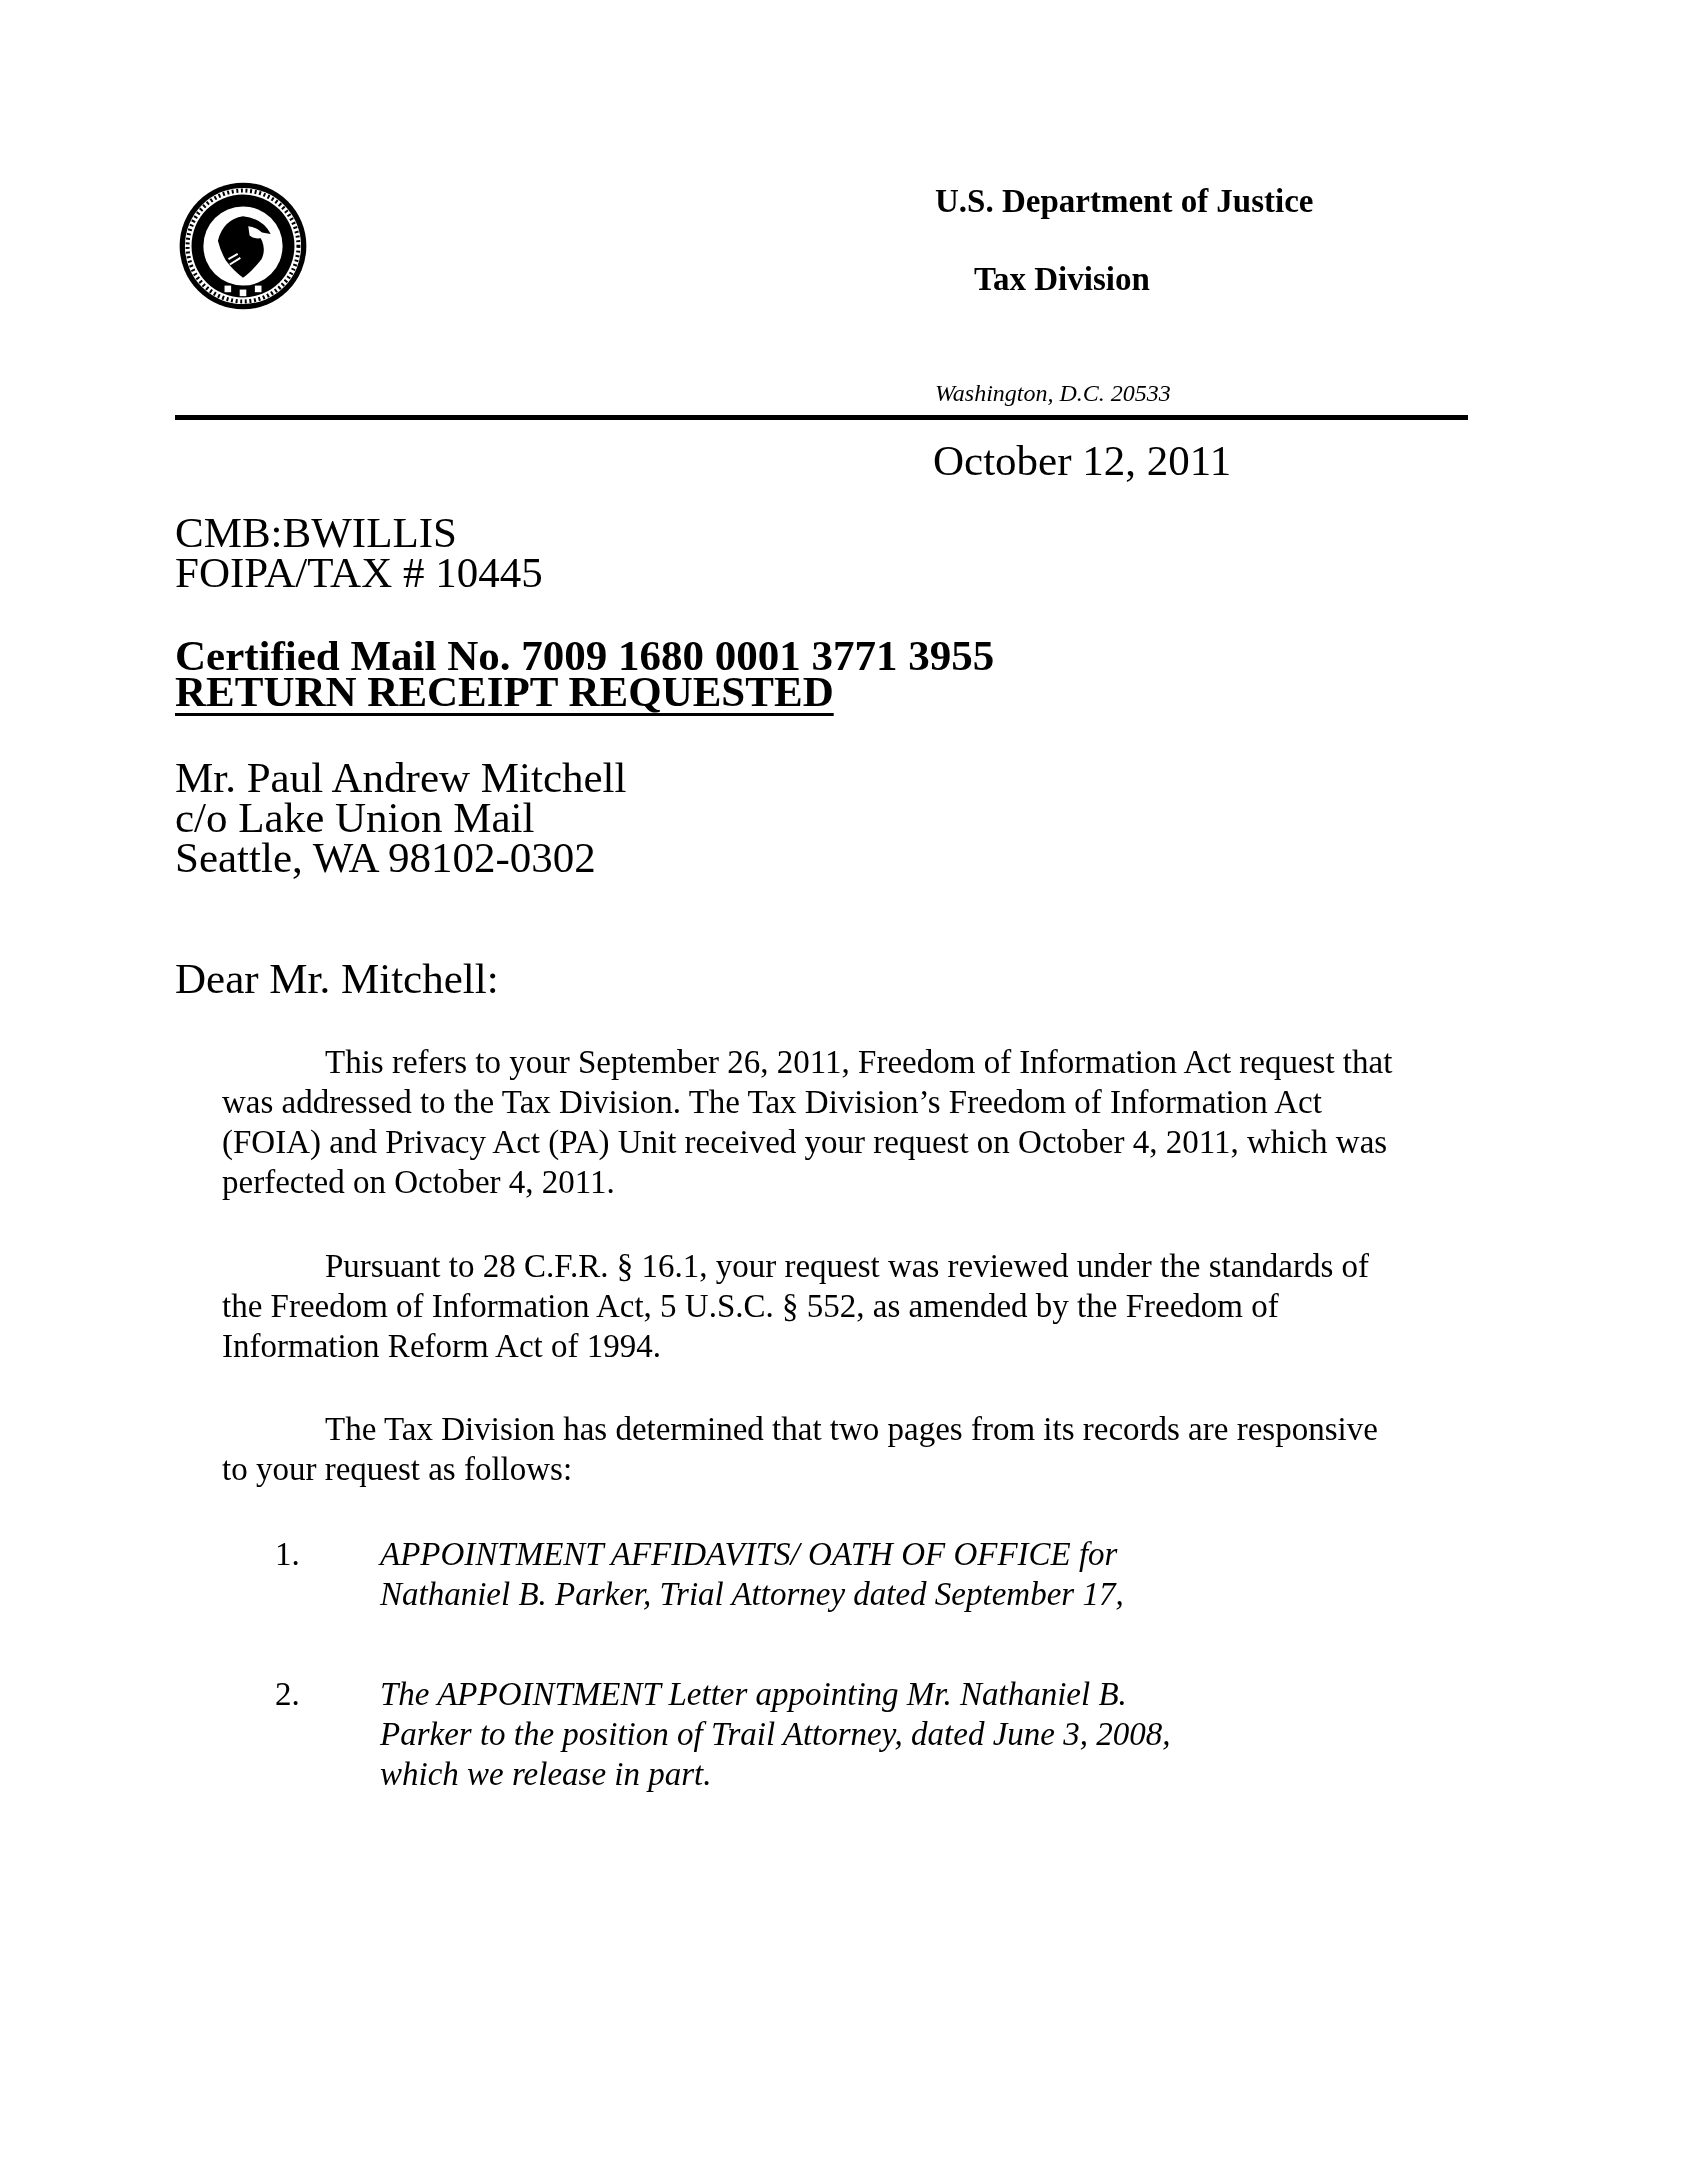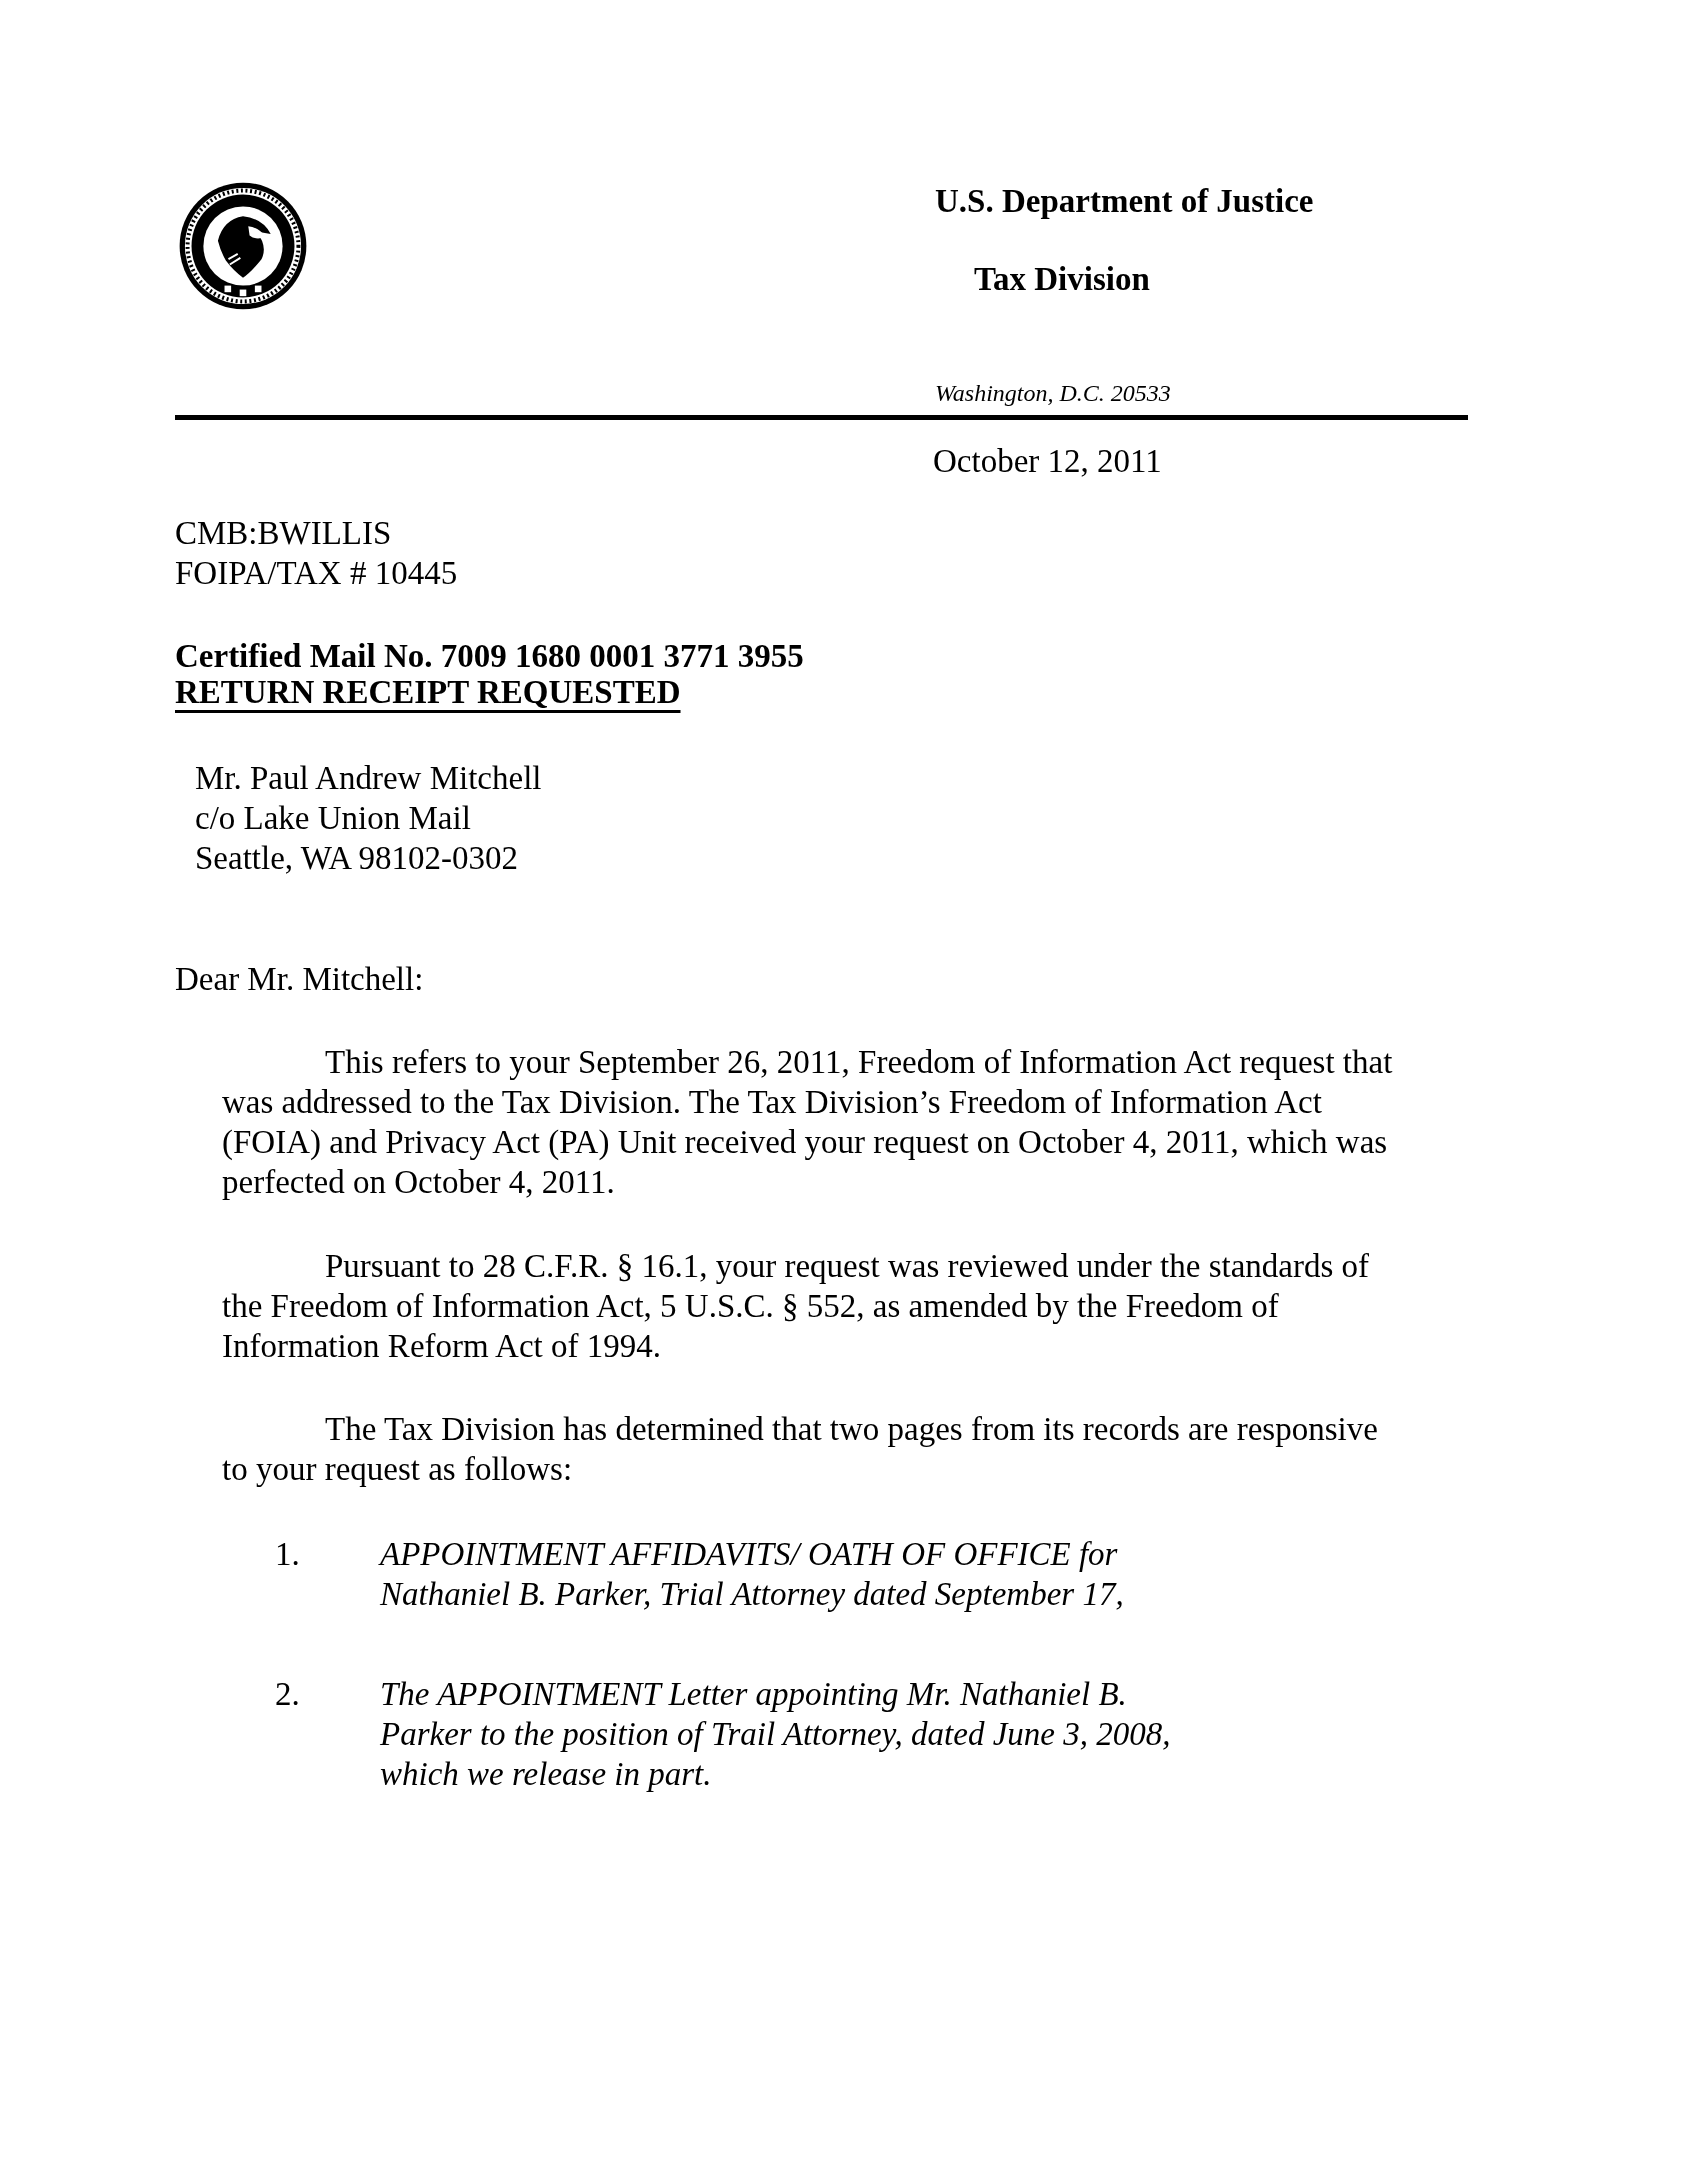--- a/index.html
+++ b/index.html
@@ -3,21 +3,21 @@
   <meta charset="utf-8">
   <style>
     html, body { margin: 0; padding: 0; background: #ffffff; }
     body { width: 1689px; height: 2183px; position: relative; overflow: hidden; color: #000; }
     .page { position: absolute; left: 0; top: 0; width: 1689px; height: 2183px; background: #fff; }
     .abs { position: absolute; white-space: nowrap; margin-left: 48px; }
     .seal { position: absolute; left: 177px; top: 180px; width: 132px; height: 132px; }
     .hdr-bold { font-family: "Liberation Serif", serif; font-weight: bold; font-size: 33px; line-height: 33px; }
     .hdr-ital { font-family: "Liberation Serif", serif; font-style: italic; font-size: 24px; line-height: 24px; }
     .rule { position: absolute; left: 175px; top: 415px; width: 1293px; height: 4.6px; background: #000; }
-    .body-text { font-family: "Liberation Serif", serif; font-size: 33px; line-height: 40px; }
+    .body-text { font-family: "Liberation Serif", serif; font-size: 43px; line-height: 40px; }
     .bold { font-weight: bold; }
     .underline { text-decoration: underline; text-decoration-thickness: 2.6px; text-underline-offset: 6.6px; }
     .block { position: absolute; left: 175px; width: 1298px; }
     .para { position: absolute; left: 175px; width: 1298px; font-family: "Liberation Serif", serif; font-size: 33px; line-height: 40px; text-indent: 103px; white-space: normal; margin-left: 47px; }
     .para .ln { display: block; white-space: nowrap; }
     .para .ln + .ln { text-indent: 0; }
     .list-item { position: absolute; left: 275px; width: 1060px; font-family: "Liberation Serif", serif; font-size: 33px; line-height: 40px; }
     .list-num { position: absolute; left: 0; top: 0; }
     .list-text { position: absolute; left: 105px; top: 0; width: 927px; }
     .list-text .ln { display: block; white-space: nowrap; font-style: italic; }
@@ -51,21 +51,21 @@
   <div class="block body-text" style="top:513px;">
     <div>CMB:BWILLIS</div>
     <div>FOIPA/TAX # 10445</div>
   </div>
 
   <div class="block body-text bold" style="top:638px;">
     <div style="line-height:36px;">Certified Mail No. 7009 1680 0001 3771 3955</div>
     <div style="line-height:36px;"><span class="underline">RETURN RECEIPT REQUESTED</span></div>
   </div>
 
-  <div class="block body-text" style="top:758px;margin-left:20px;">
+  <div class="block body-text" style="top:758px;">
     <div>Mr. Paul Andrew Mitchell</div>
     <div>c/o Lake Union Mail</div>
     <div>Seattle, WA 98102-0302</div>
   </div>
 
   <div class="block body-text" style="top:959px;">Dear Mr. Mitchell:</div>
 
   <div class="para" style="top:1042px;">
     <span class="ln">This refers to your September 26, 2011, Freedom of Information Act request that</span>
     <span class="ln">was addressed to the Tax Division.  The Tax Division’s Freedom of Information Act</span>

